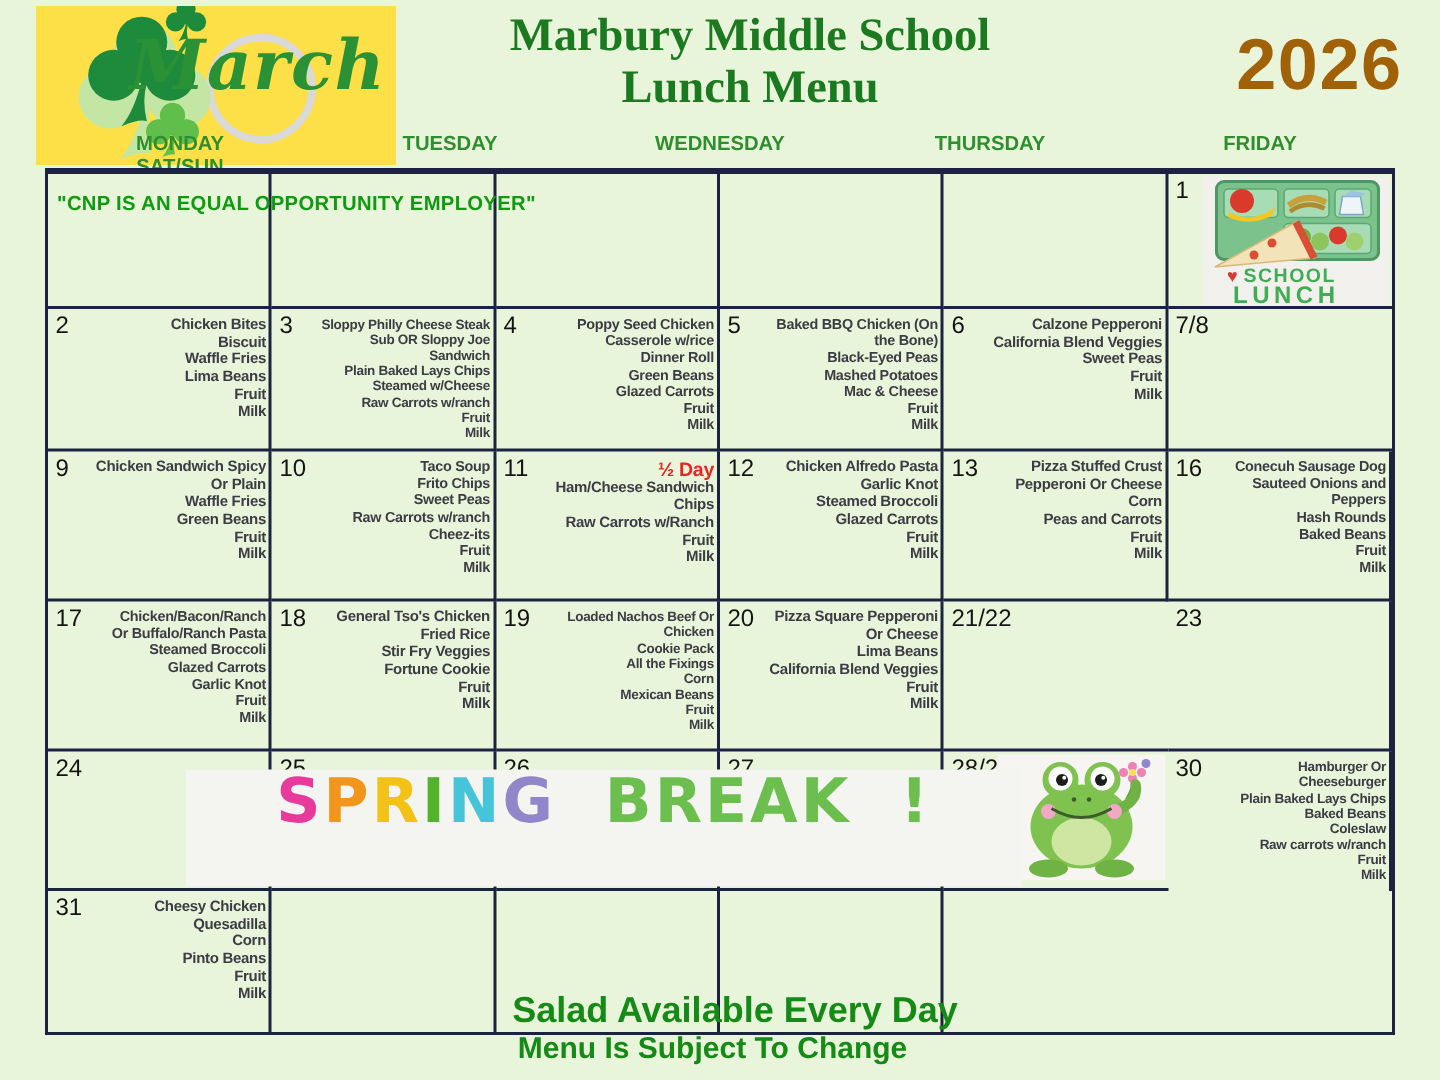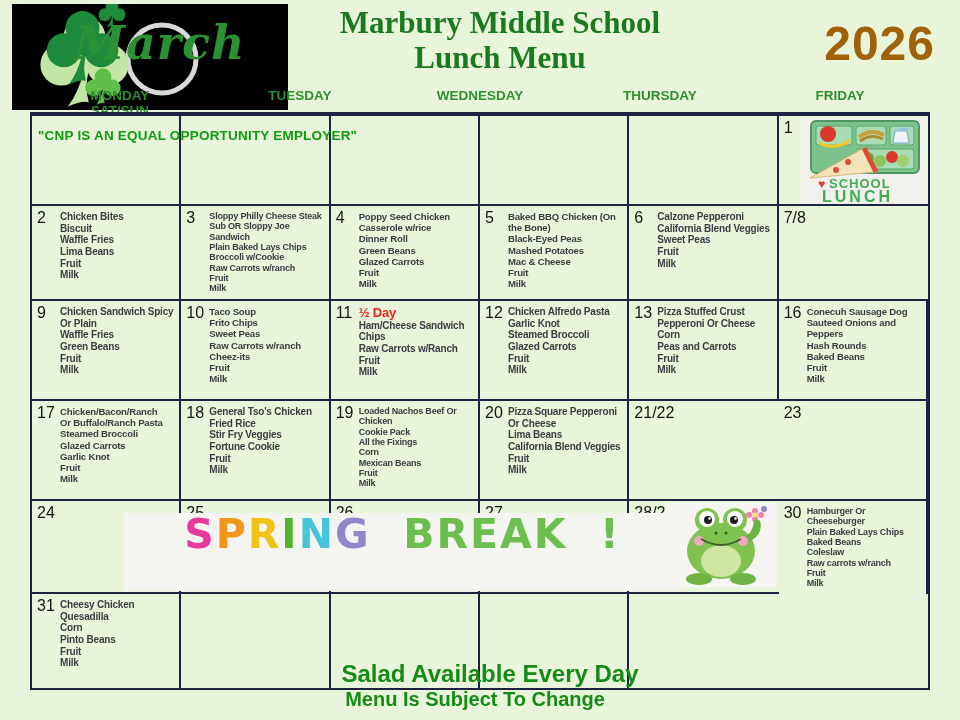--- a/index.html
+++ b/index.html
@@ -3,22 +3,22 @@
 <meta charset="utf-8">
 <style>
   html,body{margin:0;padding:0;}
   body{
     width:960px;height:720px;position:relative;overflow:hidden;
     background:#e9f5da;
     font-family:"Liberation Sans", sans-serif;
   }
   
   .march-clip{
-    position:absolute;left:12px;top:4px;width:276px;height:106px;
-    background:#000000;overflow:hidden;
+    position:absolute;left:24px;top:4px;width:240px;height:106px;
+    background:#fde047;overflow:hidden;
   }
   .march-word{
     position:absolute;left:62px;top:12px;
     font-family:"DejaVu Serif", serif;font-style:italic;font-weight:700;
     font-size:46px;color:#2a9134;letter-spacing:1px;
   }
   .page-title{
     position:absolute;left:280px;top:6px;width:440px;text-align:center;
     font-family:"Liberation Serif", serif;font-weight:700;
     font-size:31px;line-height:1.12;color:#1b7a1f;
@@ -46,21 +46,21 @@
     box-sizing:border-box;border-right:2px solid #1c2340;border-bottom:2px solid #1c2340;
     position:relative;padding:3px 2px 2px 5px;display:flex;align-items:flex-start;
   }
   .cell.last-col{border-right:none;}
   .cell.last-row{border-bottom:none;}
   .cell .num{
     font-size:16px;color:#141414;min-width:21px;line-height:1.1;flex:0 0 auto;
   }
   .cell .menu{
     flex:1 1 auto;padding-top:2px;padding-left:2px;
-    font-weight:700;color:#3c3c44;font-size:10px;line-height:1.17;letter-spacing:-0.2px;
+    font-weight:700;color:#3c3c44;font-size:10px;line-height:1.17;letter-spacing:-0.2px;text-align:right;
   }
   .cell .menu.sz-s{font-size:9.6px;}
   .cell .menu.sz-xs{font-size:9px;line-height:1.15;}
   .half-day{color:#e8261f;font-weight:800;font-size:13px;line-height:1.05;}
   
   .cnp{
     position:absolute;left:6px;top:12px;z-index:2;white-space:nowrap;
     font-size:13.5px;font-weight:800;color:#0f9b0f;letter-spacing:0.2px;
   }
   .banner{
@@ -183,21 +183,21 @@
         <div>Milk</div>
       </div>
     </div>
     <div class="cell">
       <span class="num">3</span>
       <div class="menu sz-xs">
         <div>Sloppy Philly Cheese Steak</div>
         <div>Sub OR Sloppy Joe</div>
         <div>Sandwich</div>
         <div>Plain Baked Lays Chips</div>
-        <div>Broccoli w/Cookie</div>
+        <div>Steamed w/Cheese</div>
         <div>Raw Carrots w/ranch</div>
         <div>Fruit</div>
         <div>Milk</div>
       </div>
     </div>
     <div class="cell">
       <span class="num">4</span>
       <div class="menu sz-s">
         <div>Poppy Seed Chicken</div>
         <div>Casserole w/rice</div>

